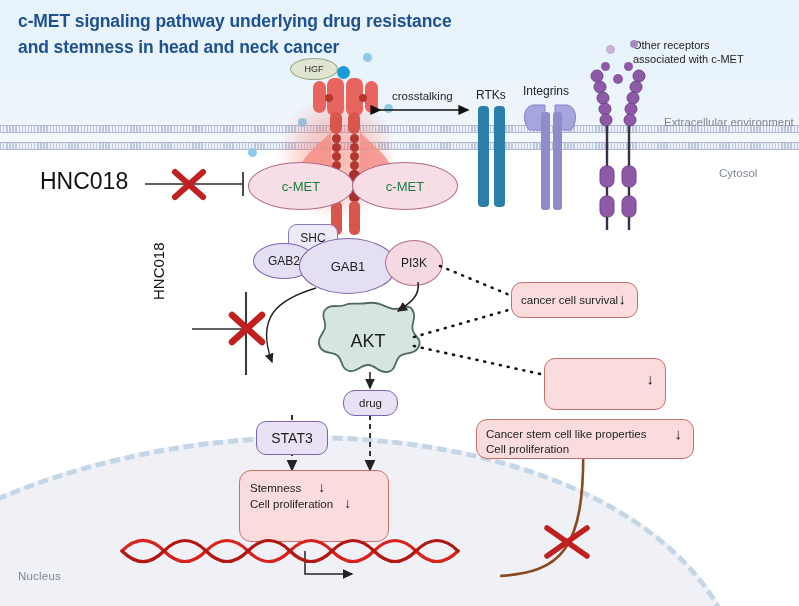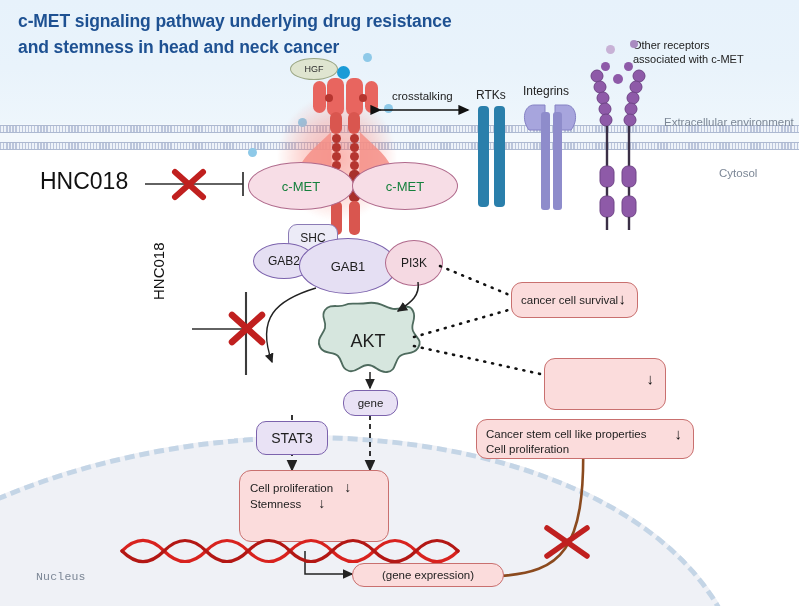--- a/index.html
+++ b/index.html
@@ -51,22 +51,22 @@
     position:absolute;
     left:-240px;top:438px;
     width:980px;height:460px;
     border-radius:50% 50% 0 0 / 62% 62% 0 0;
     border:5px dashed #c4d5e6;
     border-bottom:none;
     transform:rotate(-5.5deg);
     box-sizing:border-box;
   }
   .nuc-label{
-    position:absolute;left:36px;top:570px;
-    font-size:11.5px;color:#7c8796;letter-spacing:.2px;font-family:Liberation Mono, monospace;
+    position:absolute;left:18px;top:570px;
+    font-size:11.5px;color:#7c8796;letter-spacing:.2px;
   }
 
   
   .title{
     position:absolute;left:18px;top:8px;
     font-size:17.5px;line-height:26px;font-weight:bold;
     color:#1e5192;letter-spacing:-.1px;
     width:560px;
   }
 
@@ -363,21 +363,21 @@
   <svg class="ov">
     <line x1="192" y1="329" x2="246" y2="329" stroke="#2e2e2e" stroke-width="1.7"></line>
     <line x1="246" y1="292" x2="246" y2="375" stroke="#3c3c3c" stroke-width="2.1"></line>
     <g>
       <line x1="232" y1="315" x2="262" y2="342" stroke="#c0201f" stroke-width="6.5" stroke-linecap="round"></line>
       <line x1="262" y1="315" x2="232" y2="342" stroke="#c0201f" stroke-width="6.5" stroke-linecap="round"></line>
     </g>
   </svg>
 
   <div class="stat-box" style="left:256px;top:381px;width:72px;height:34px;">STAT3</div>
-  <div class="mtor-box" style="left:343px;top:390px;width:55px;height:26px;">gene</div>
+  <div class="mtor-box" style="left:343px;top:390px;width:55px;height:26px;">drug</div>
 
   <div class="rbox" style="left:511px;top:282px;width:127px;height:36px;">
     <div class="inner" style="padding-top:10px;">
       <span>cancer cell survival</span>
     </div>
     <div class="arrow-d" style="right:11px;top:8px;">↓</div>
   </div>
 
   <div class="rbox" style="left:544px;top:358px;width:122px;height:52px;">
     <div class="arrow-d" style="right:11px;top:12px;">↓</div>
@@ -386,37 +386,36 @@
   <div class="rbox" style="left:476px;top:419px;width:218px;height:40px;">
     <div class="inner">
       <div>Cancer stem cell like properties</div>
       <div>Cell proliferation</div>
     </div>
     <div class="arrow-d" style="right:11px;top:6px;">↓</div>
   </div>
 
   <div class="rbox" style="left:239px;top:470px;width:150px;height:72px;border-radius:12px;">
     <div class="inner" style="padding:9px 10px;">
+      <div><span>Stemness</span>
+           <span style="margin-left:14px;font-size:14px;">↓</span></div>
       <div><span>Cell proliferation</span>
            <span style="margin-left:8px;font-size:14px;">↓</span></div>
-      <div><span>Stemness</span>
-           <span style="margin-left:14px;font-size:14px;">↓</span></div>
     </div>
   </div>
 
   <svg class="ov">
     <g stroke="#d8221e" stroke-width="3.2" fill="none" stroke-linecap="round">
       <path d="M122,551
                C136,537 150,537 164,551 C178,565 192,565 206,551
                C220,537 234,537 248,551 C262,565 276,565 290,551
                C304,537 318,537 332,551 C346,565 360,565 374,551
                C388,537 402,537 416,551 C430,565 444,565 458,551"></path>
       <path d="M122,551
                C136,565 150,565 164,551 C178,537 192,537 206,551
                C220,565 234,565 248,551 C262,537 276,537 290,551
                C304,565 318,565 332,551 C346,537 360,537 374,551
                C388,565 402,565 416,551 C430,537 444,537 458,551" stroke="#b31714"></path>
     </g>
   </svg>
 
-  <div class="gene-box" style="left:352px;top:563px;width:152px;height:24px;">(gene expression)</div>
 
 </div>
 
 </body></html>

